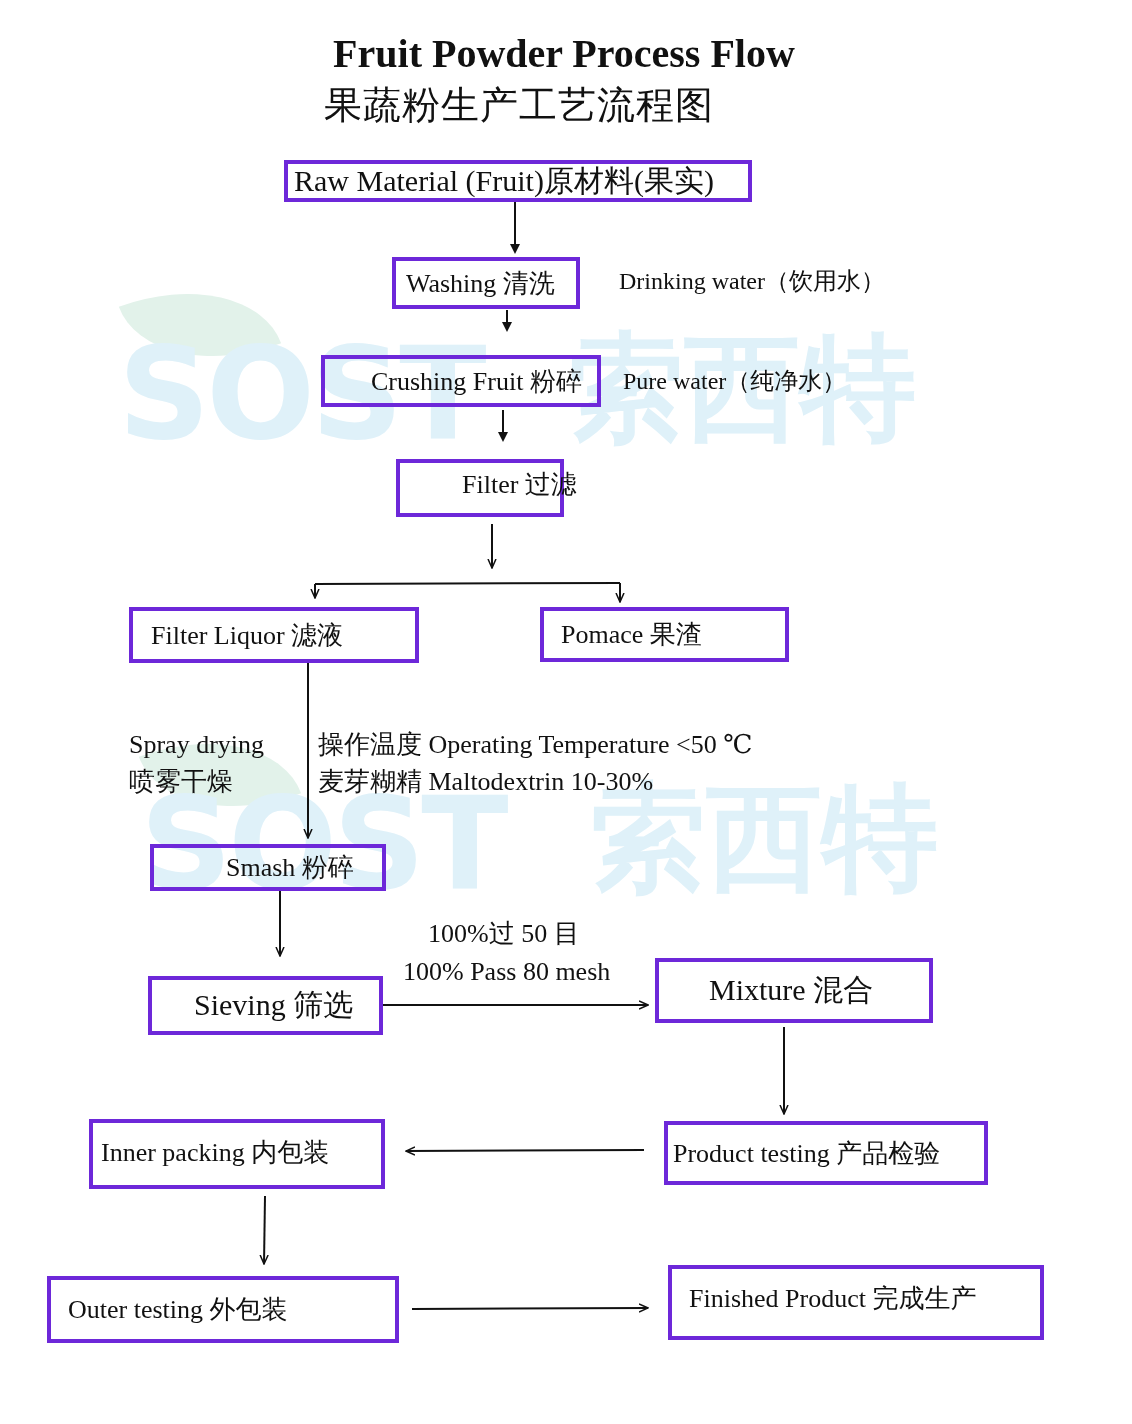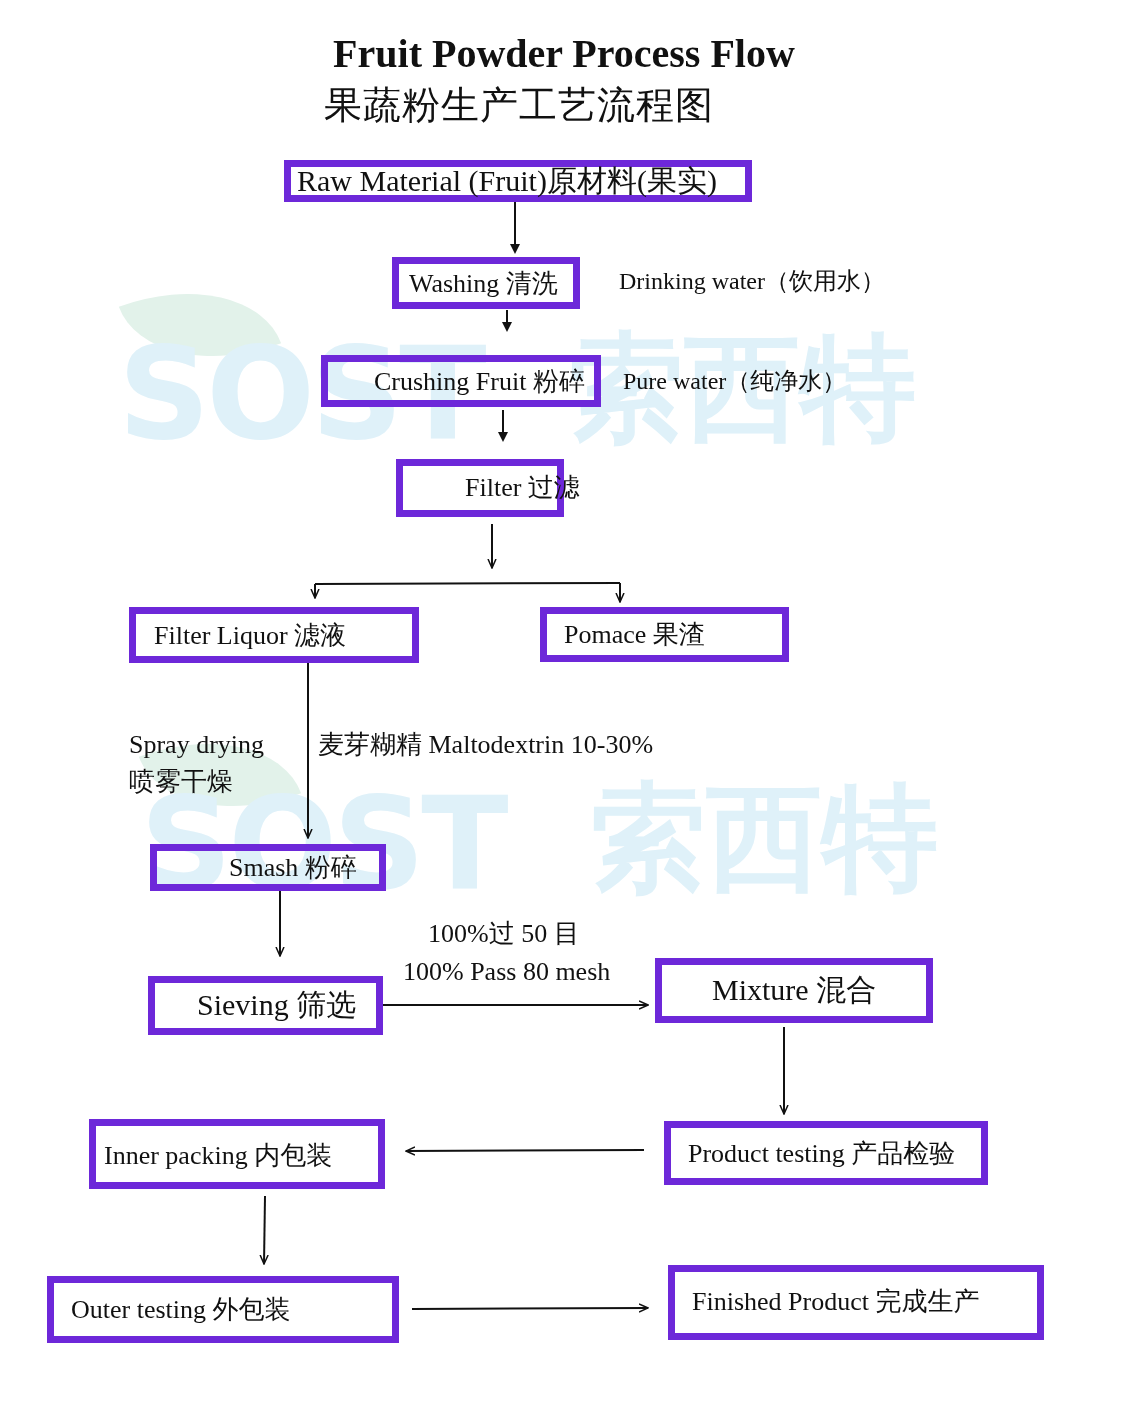--- a/index.html
+++ b/index.html
@@ -4,21 +4,21 @@
 <style>
   html, body { margin:0; padding:0; background:#ffffff; }
   body { width:1132px; height:1424px; position:relative; overflow:hidden;
          font-family:"Liberation Serif","DejaVu Serif",serif; color:#111; }
   .wm { position:absolute; font-family:"DejaVu Sans","Liberation Sans",sans-serif; font-weight:bold;
         color:#dff1f9; white-space:nowrap; line-height:1; }
   .leaf { position:absolute; background:#e2f2ea; border-radius:0 100% 0 100%; transform:rotate(-20deg); }
   .title-en { position:absolute; left:0; width:1132px; top:30px; text-align:center;
               font-family:"Liberation Serif",serif; font-weight:bold; font-size:40px; padding-left:0; }
   .title-zh { position:absolute; left:324px; top:80px; font-family:"DejaVu Sans",sans-serif; font-size:38px; letter-spacing:1px; }
-  .box { position:absolute; border:7px solid #6d28d9; background:transparent; box-sizing:border-box;
+  .box { position:absolute; border:4px solid #6d28d9; background:transparent; box-sizing:border-box;
          display:flex; align-items:center; font-size:26px; white-space:nowrap; }
   .lbl { position:absolute; font-size:24px; white-space:nowrap; line-height:1.2; }
   svg.lines { position:absolute; left:0; top:0; }
 </style>
 </head>
 <body>
 
 <div class="leaf" style="left:130px;top:280px;width:140px;height:90px;"></div>
 <div class="wm" style="left:118px;top:330px;font-size:128px;letter-spacing:-4px;">SOST</div>
 <div class="wm" style="left:568px;top:330px;font-size:116px;">索西特</div>
@@ -80,39 +80,40 @@
 
 <div class="box" style="left:540px;top:607px;width:249px;height:55px;padding-left:17px;">
   <span>Pomace 果渣</span>
 </div>
 
 <div class="lbl" style="left:129px;top:726px;font-size:26px;line-height:37px;">
   <div>Spray drying</div>
   <div>喷雾干燥</div>
 </div>
 <div class="lbl" style="left:318px;top:726px;font-size:26px;line-height:37px;">
+  <div>操作温度 Operating Temperature &lt;50 ℃</div>
   <div>麦芽糊精 Maltodextrin 10-30%</div>
 </div>
 
 <div class="box" style="left:150px;top:844px;width:236px;height:47px;padding-left:72px;">
   <span>Smash 粉碎</span>
 </div>
 
 <div class="box" style="left:148px;top:960px;width:235px;height:59px;padding-left:42px;font-size:30px;margin-top:16px;">
   <span>Sieving 筛选</span>
 </div>
 
 <div class="lbl" style="left:428px;top:918px;font-size:26px;">100%过 50 目</div>
 <div class="lbl" style="left:403px;top:956px;font-size:26px;">100% Pass 80 mesh</div>
 
 <div class="box" style="left:655px;top:958px;width:278px;height:65px;padding-left:50px;font-size:30px;">
   <span>Mixture 混合</span>
 </div>
 
-<div class="box" style="left:664px;top:1121px;width:324px;height:64px;padding-left:17px;">
+<div class="box" style="left:664px;top:1121px;width:324px;height:64px;padding-left:5px;">
   <span>Product testing 产品检验</span>
 </div>
 
 <div class="box" style="left:89px;top:1119px;width:296px;height:70px;padding-left:8px;align-items:flex-start;padding-top:12px;">
   <span>Inner packing 内包装</span>
 </div>
 
 <div class="box" style="left:47px;top:1276px;width:352px;height:67px;padding-left:17px;">
   <span>Outer testing 外包装</span>
 </div>

